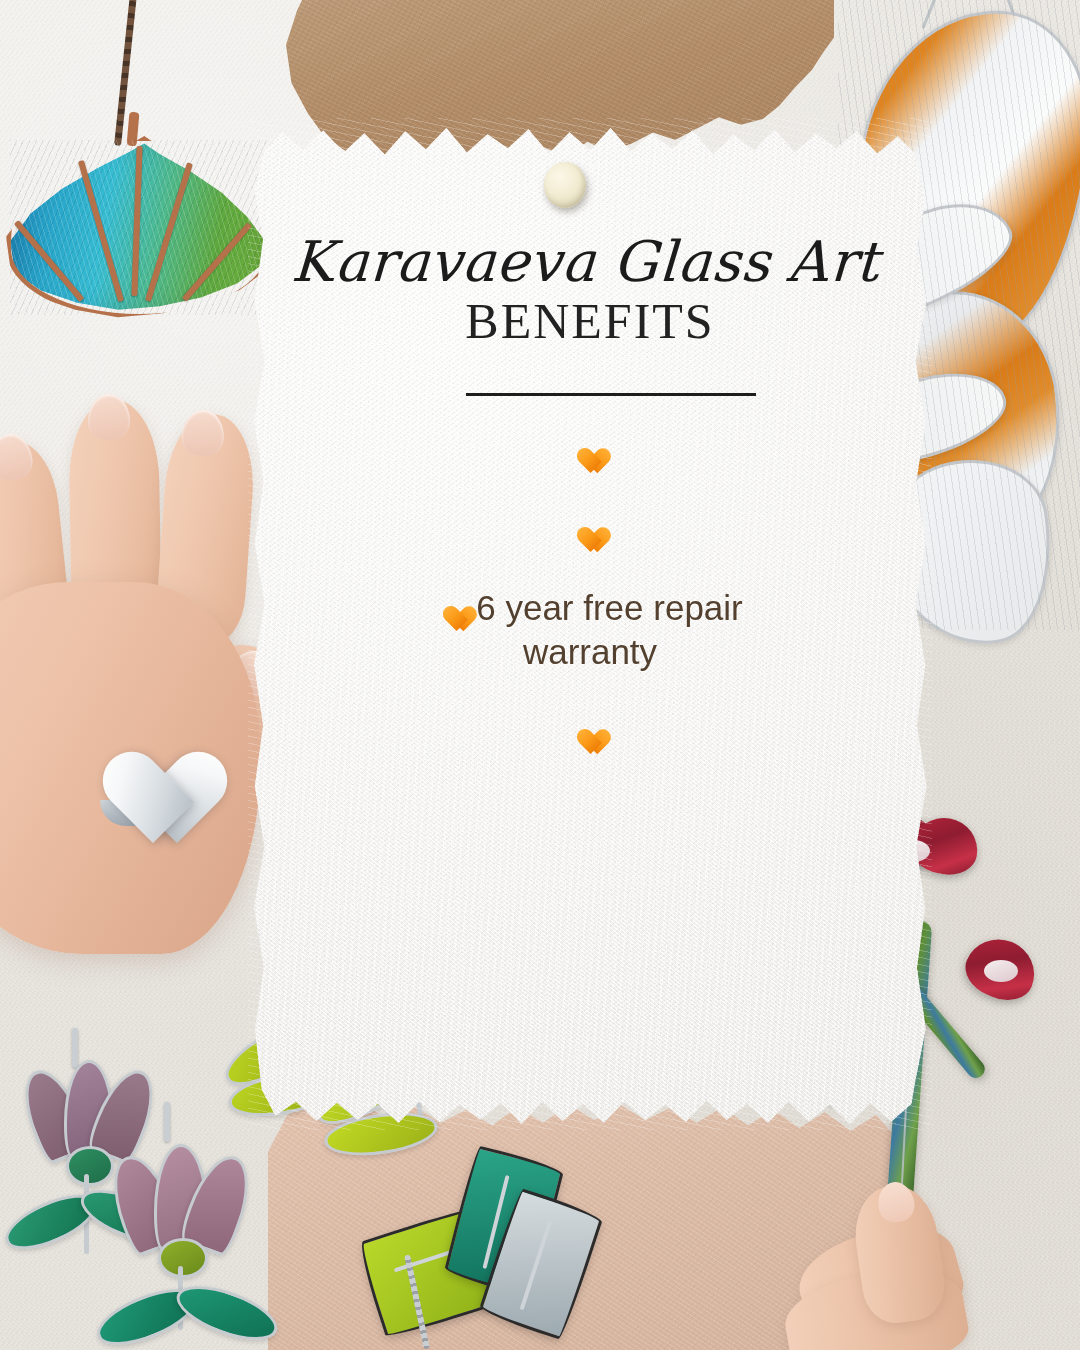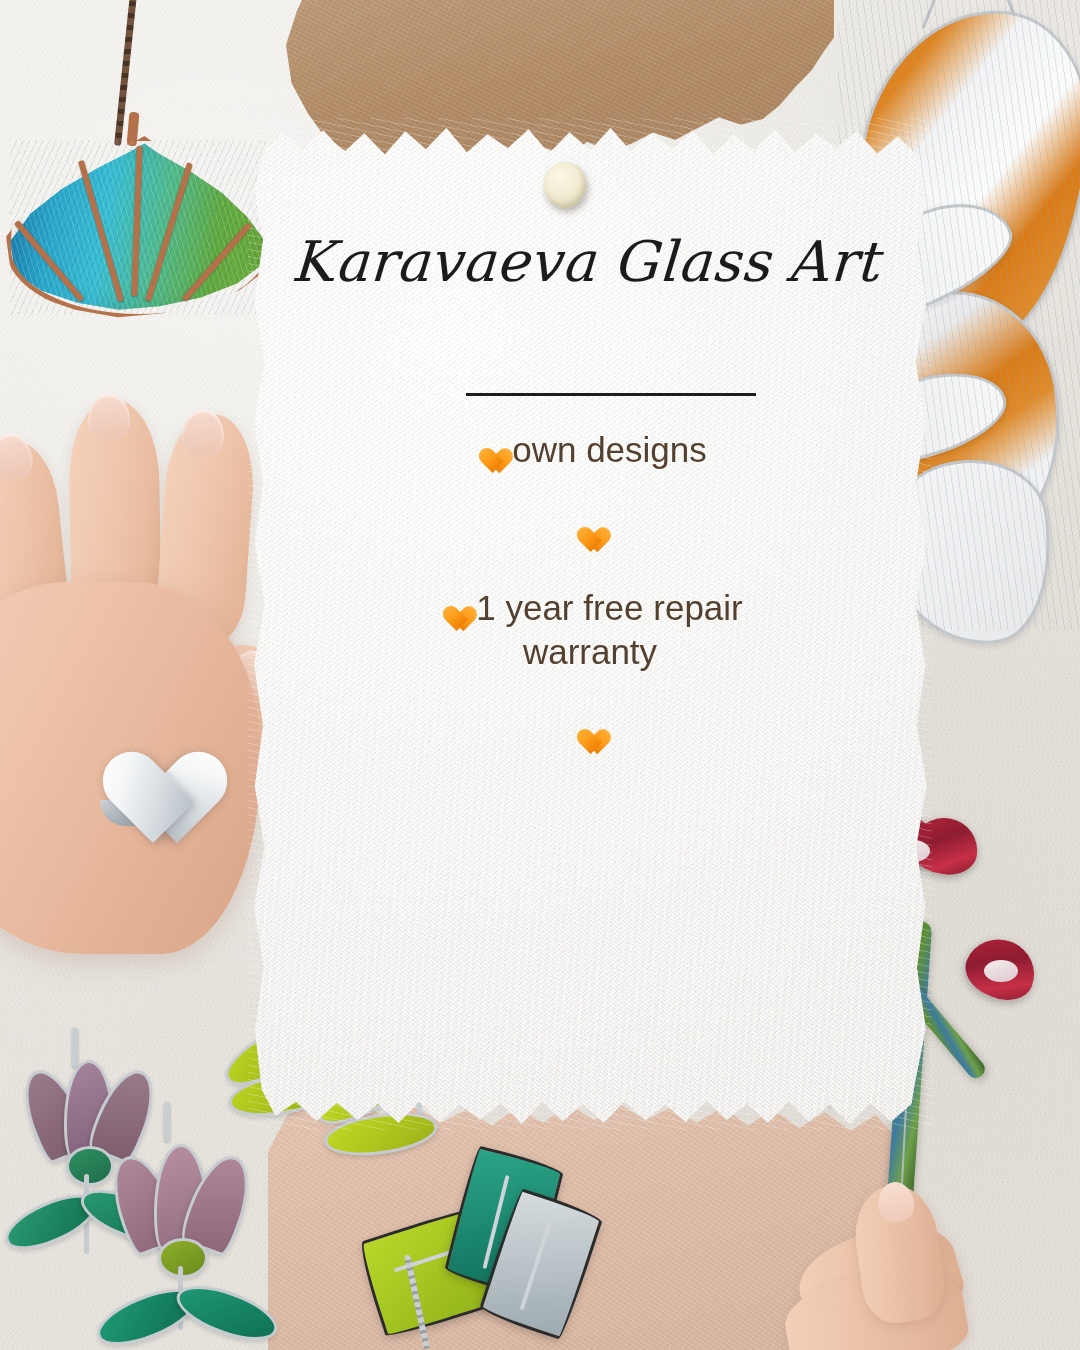--- a/index.html
+++ b/index.html
@@ -427,37 +427,38 @@
     <div class="nl" style="left:96px;top:-14px;transform:rotate(-8deg);"></div>
   </div>
 
   <div class="paper"></div>
   <div class="paper-fuzz"></div>
 
   <div class="card-content">
     <div class="pin"></div>
 
     <div class="title-script">Karavaeva Glass Art</div>
+    <div class="title-sub">BENEFITS</div>
     <div class="divider"></div>
 
     <div class="benefits">
-
-      <p class="benefit">
-        <span class="hrt"></span><span>own designs</span>
-      </p>
 
       <p class="benefit">
         <span class="hrt"></span>
       </p>
 
-      <p class="benefit" style="max-width:460px;margin-left:auto;margin-right:auto;">
-        <span class="hrt"></span><span>1 year free repair warranty</span>
-      </p>
-
-
       <p class="benefit">
         <span class="hrt"></span>
       </p>
 
+      <p class="benefit" style="max-width:460px;margin-left:auto;margin-right:auto;">
+        <span class="hrt"></span><span>6 year free repair warranty</span>
+      </p>
+
+
+      <p class="benefit">
+        <span class="hrt"></span>
+      </p>
+
     </div>
   </div>
 
 </div>
 
 </body></html>

